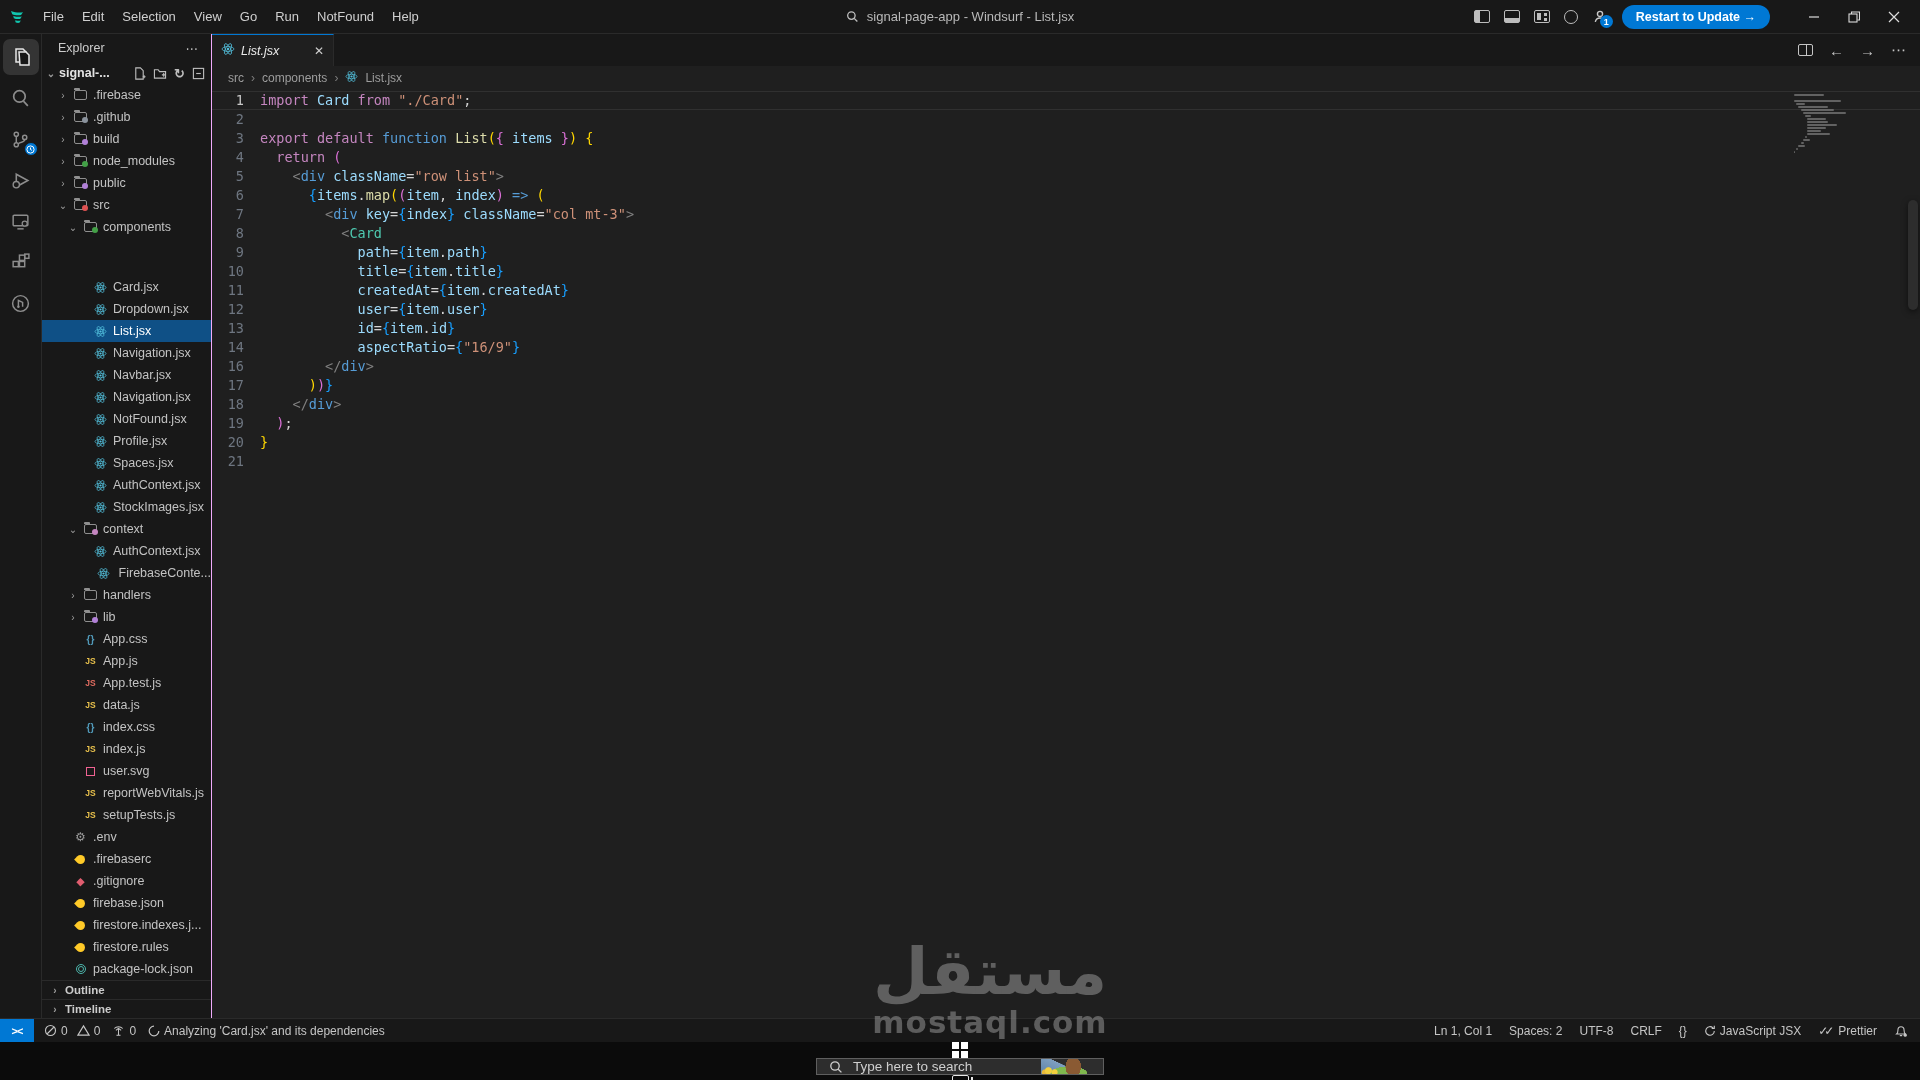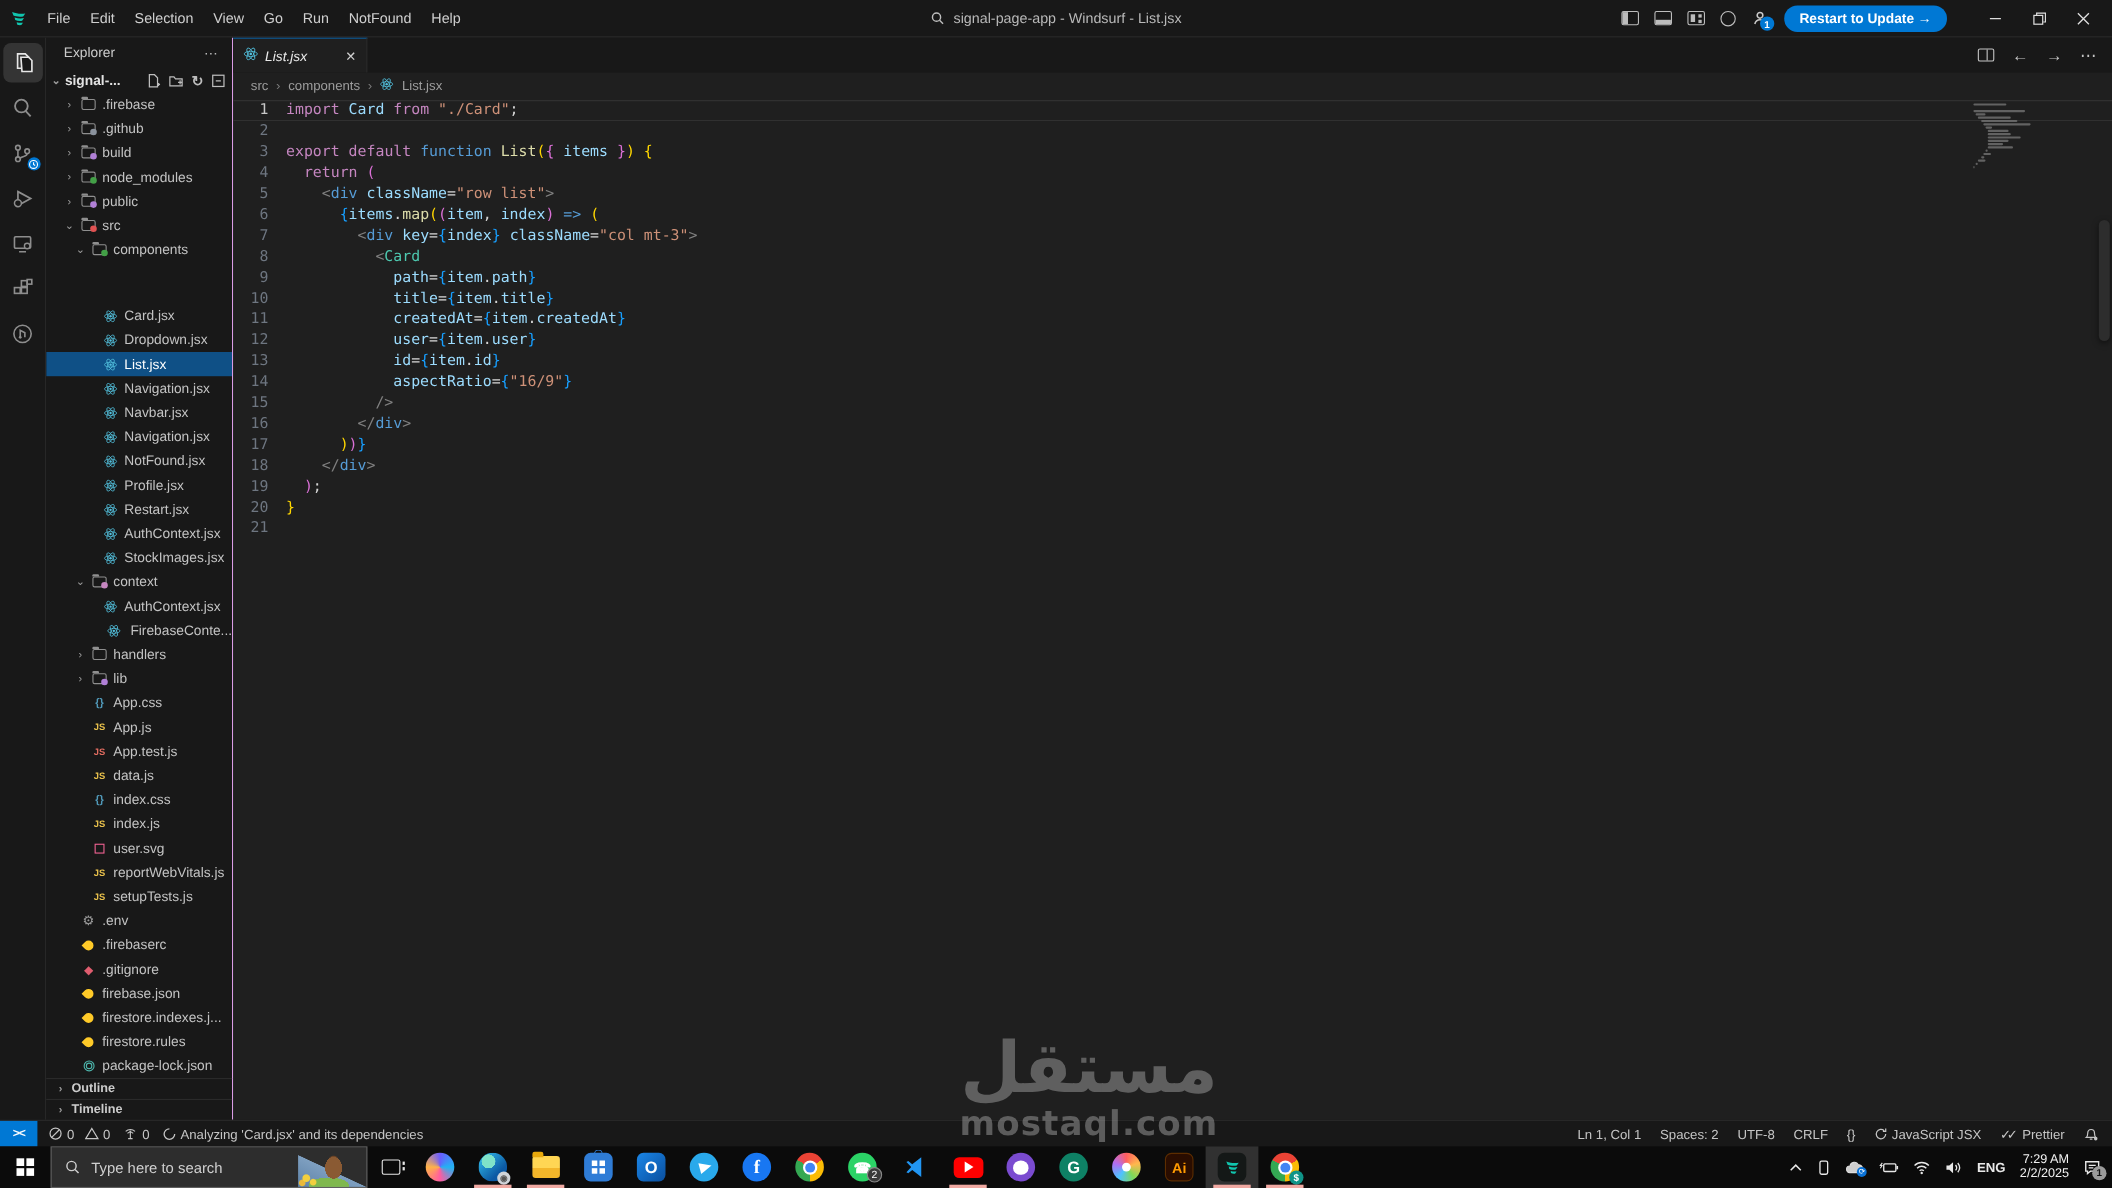--- a/index.html
+++ b/index.html
@@ -76,21 +76,21 @@
   .scroll-shadow { position:absolute; top:110px; right:2px; width:10px; height:110px; background:#ffffff10; border-radius:5px; box-shadow:0 2px 6px #00000088; }
 
   
   .statusbar { height:24px; background:#181818; border-top:1px solid #2a2a2a; display:flex; align-items:center; font-size:12px; color:#c5c5c5; position:relative; z-index:5; }
   .sb-remote { width:34px; height:100%; background:#0078d4; color:#fff; display:flex; align-items:center; justify-content:center; font-weight:bold; font-size:11px; letter-spacing:-1px; }
   .sb-left { display:flex; align-items:center; gap:12px; padding-left:10px; }
   .sb-item { display:flex; align-items:center; gap:4px; }
   .sb-right { margin-left:auto; display:flex; align-items:center; gap:17px; padding-right:12px; }
 
   
-  .taskbar { height:38px; background:#0b0b0b; display:flex; align-items:center; position:relative; z-index:4; }
+  .taskbar { height:38px; background:#0b0b0b; display:flex; align-items:center; position:relative; z-index:4;flex-direction:column; }
   .start-btn { width:46px; height:100%; display:flex; align-items:center; justify-content:center; }
   .win-grid { width:16px; height:16px; display:grid; grid-template-columns:7px 7px; grid-template-rows:7px 7px; gap:2px; }
   .win-grid span { background:#fff; }
   .tsearch { width:288px; height:100%; background:#2d2d2d; border:1px solid #5f5f5f; display:flex; align-items:center; gap:10px; padding-left:12px; color:#cfcfcf; font-size:13.5px; position:relative; }
   .groundhog { position:absolute; right:0; top:0; width:62px; height:100%;
      background:
        radial-gradient(circle at 12% 78%, #f2cf3e 0 3px, transparent 4px),
        radial-gradient(circle at 22% 88%, #f2cf3e 0 2.5px, transparent 3.5px),
        radial-gradient(circle at 6% 90%, #e9b93a 0 2.5px, transparent 3.5px),
        radial-gradient(ellipse 11px 14px at 52% 52%, #8a5a33 0 70%, transparent 71%),
@@ -442,21 +442,21 @@
           <span class="ticon">
             <svg width="13" height="13" viewBox="0 0 20 20">
               <g stroke="#53c1de" stroke-width="1.1" fill="none">
                 <ellipse cx="10" cy="10" rx="8.5" ry="3.4"></ellipse>
                 <ellipse cx="10" cy="10" rx="8.5" ry="3.4" transform="rotate(60 10 10)"></ellipse>
                 <ellipse cx="10" cy="10" rx="8.5" ry="3.4" transform="rotate(120 10 10)"></ellipse>
               </g>
               <circle cx="10" cy="10" r="1.7" fill="#53c1de"></circle>
             </svg>
           </span>
-          <span>Restart.jsx</span>
+          <span>Spaces.jsx</span>
         </div>
         <div class="trow" style="padding-left: 36px;">
           <span class="chev"></span>
           <span class="ticon">
             <svg width="13" height="13" viewBox="0 0 20 20">
               <g stroke="#53c1de" stroke-width="1.1" fill="none">
                 <ellipse cx="10" cy="10" rx="8.5" ry="3.4"></ellipse>
                 <ellipse cx="10" cy="10" rx="8.5" ry="3.4" transform="rotate(60 10 10)"></ellipse>
                 <ellipse cx="10" cy="10" rx="8.5" ry="3.4" transform="rotate(120 10 10)"></ellipse>
               </g>
@@ -707,21 +707,20 @@
           <div class="code-line"><span class="gutter">5</span><span style="white-space: pre;"><span style="color: rgb(212, 212, 212);">    </span><span style="color: rgb(128, 128, 128);">&lt;</span><span style="color: rgb(86, 156, 214);">div</span><span style="color: rgb(212, 212, 212);"> </span><span style="color: rgb(156, 220, 254);">className</span><span style="color: rgb(212, 212, 212);">=</span><span style="color: rgb(206, 145, 120);">"row list"</span><span style="color: rgb(128, 128, 128);">&gt;</span></span></div>
           <div class="code-line"><span class="gutter">6</span><span style="white-space: pre;"><span style="color: rgb(212, 212, 212);">      </span><span style="color: rgb(23, 159, 255);">{</span><span style="color: rgb(156, 220, 254);">items</span><span style="color: rgb(212, 212, 212);">.</span><span style="color: rgb(220, 220, 170);">map</span><span style="color: rgb(255, 215, 0);">(</span><span style="color: rgb(218, 112, 214);">(</span><span style="color: rgb(156, 220, 254);">item</span><span style="color: rgb(212, 212, 212);">, </span><span style="color: rgb(156, 220, 254);">index</span><span style="color: rgb(218, 112, 214);">)</span><span style="color: rgb(212, 212, 212);"> </span><span style="color: rgb(86, 156, 214);">=&gt;</span><span style="color: rgb(212, 212, 212);"> </span><span style="color: rgb(255, 215, 0);">(</span></span></div>
           <div class="code-line"><span class="gutter">7</span><span style="white-space: pre;"><span style="color: rgb(212, 212, 212);">        </span><span style="color: rgb(128, 128, 128);">&lt;</span><span style="color: rgb(86, 156, 214);">div</span><span style="color: rgb(212, 212, 212);"> </span><span style="color: rgb(156, 220, 254);">key</span><span style="color: rgb(212, 212, 212);">=</span><span style="color: rgb(23, 159, 255);">{</span><span style="color: rgb(156, 220, 254);">index</span><span style="color: rgb(23, 159, 255);">}</span><span style="color: rgb(212, 212, 212);"> </span><span style="color: rgb(156, 220, 254);">className</span><span style="color: rgb(212, 212, 212);">=</span><span style="color: rgb(206, 145, 120);">"col mt-3"</span><span style="color: rgb(128, 128, 128);">&gt;</span></span></div>
           <div class="code-line"><span class="gutter">8</span><span style="white-space: pre;"><span style="color: rgb(212, 212, 212);">          </span><span style="color: rgb(128, 128, 128);">&lt;</span><span style="color: rgb(78, 201, 176);">Card</span></span></div>
           <div class="code-line"><span class="gutter">9</span><span style="white-space: pre;"><span style="color: rgb(212, 212, 212);">            </span><span style="color: rgb(156, 220, 254);">path</span><span style="color: rgb(212, 212, 212);">=</span><span style="color: rgb(23, 159, 255);">{</span><span style="color: rgb(156, 220, 254);">item</span><span style="color: rgb(212, 212, 212);">.</span><span style="color: rgb(156, 220, 254);">path</span><span style="color: rgb(23, 159, 255);">}</span></span></div>
           <div class="code-line"><span class="gutter">10</span><span style="white-space: pre;"><span style="color: rgb(212, 212, 212);">            </span><span style="color: rgb(156, 220, 254);">title</span><span style="color: rgb(212, 212, 212);">=</span><span style="color: rgb(23, 159, 255);">{</span><span style="color: rgb(156, 220, 254);">item</span><span style="color: rgb(212, 212, 212);">.</span><span style="color: rgb(156, 220, 254);">title</span><span style="color: rgb(23, 159, 255);">}</span></span></div>
           <div class="code-line"><span class="gutter">11</span><span style="white-space: pre;"><span style="color: rgb(212, 212, 212);">            </span><span style="color: rgb(156, 220, 254);">createdAt</span><span style="color: rgb(212, 212, 212);">=</span><span style="color: rgb(23, 159, 255);">{</span><span style="color: rgb(156, 220, 254);">item</span><span style="color: rgb(212, 212, 212);">.</span><span style="color: rgb(156, 220, 254);">createdAt</span><span style="color: rgb(23, 159, 255);">}</span></span></div>
           <div class="code-line"><span class="gutter">12</span><span style="white-space: pre;"><span style="color: rgb(212, 212, 212);">            </span><span style="color: rgb(156, 220, 254);">user</span><span style="color: rgb(212, 212, 212);">=</span><span style="color: rgb(23, 159, 255);">{</span><span style="color: rgb(156, 220, 254);">item</span><span style="color: rgb(212, 212, 212);">.</span><span style="color: rgb(156, 220, 254);">user</span><span style="color: rgb(23, 159, 255);">}</span></span></div>
           <div class="code-line"><span class="gutter">13</span><span style="white-space: pre;"><span style="color: rgb(212, 212, 212);">            </span><span style="color: rgb(156, 220, 254);">id</span><span style="color: rgb(212, 212, 212);">=</span><span style="color: rgb(23, 159, 255);">{</span><span style="color: rgb(156, 220, 254);">item</span><span style="color: rgb(212, 212, 212);">.</span><span style="color: rgb(156, 220, 254);">id</span><span style="color: rgb(23, 159, 255);">}</span></span></div>
           <div class="code-line"><span class="gutter">14</span><span style="white-space: pre;"><span style="color: rgb(212, 212, 212);">            </span><span style="color: rgb(156, 220, 254);">aspectRatio</span><span style="color: rgb(212, 212, 212);">=</span><span style="color: rgb(23, 159, 255);">{</span><span style="color: rgb(206, 145, 120);">"16/9"</span><span style="color: rgb(23, 159, 255);">}</span></span></div>
-          <div class="code-line"><span class="gutter">15</span><span style="white-space: pre;"><span style="color: rgb(212, 212, 212);">          </span><span style="color: rgb(128, 128, 128);">/&gt;</span></span></div>
           <div class="code-line"><span class="gutter">16</span><span style="white-space: pre;"><span style="color: rgb(212, 212, 212);">        </span><span style="color: rgb(128, 128, 128);">&lt;/</span><span style="color: rgb(86, 156, 214);">div</span><span style="color: rgb(128, 128, 128);">&gt;</span></span></div>
           <div class="code-line"><span class="gutter">17</span><span style="white-space: pre;"><span style="color: rgb(212, 212, 212);">      </span><span style="color: rgb(255, 215, 0);">)</span><span style="color: rgb(218, 112, 214);">)</span><span style="color: rgb(23, 159, 255);">}</span></span></div>
           <div class="code-line"><span class="gutter">18</span><span style="white-space: pre;"><span style="color: rgb(212, 212, 212);">    </span><span style="color: rgb(128, 128, 128);">&lt;/</span><span style="color: rgb(86, 156, 214);">div</span><span style="color: rgb(128, 128, 128);">&gt;</span></span></div>
           <div class="code-line"><span class="gutter">19</span><span style="white-space: pre;"><span style="color: rgb(212, 212, 212);">  </span><span style="color: rgb(218, 112, 214);">)</span><span style="color: rgb(212, 212, 212);">;</span></span></div>
           <div class="code-line"><span class="gutter">20</span><span style="white-space: pre;"><span style="color: rgb(255, 215, 0);">}</span></span></div>
           <div class="code-line"><span class="gutter">21</span><span style="white-space: pre;"></span></div>
         </div>
       <div class="minimap" id="minimap">
           <div class="mm-line">
             <span class="mm-bar" style="left: 0px; width: 29.9px;"></span>

